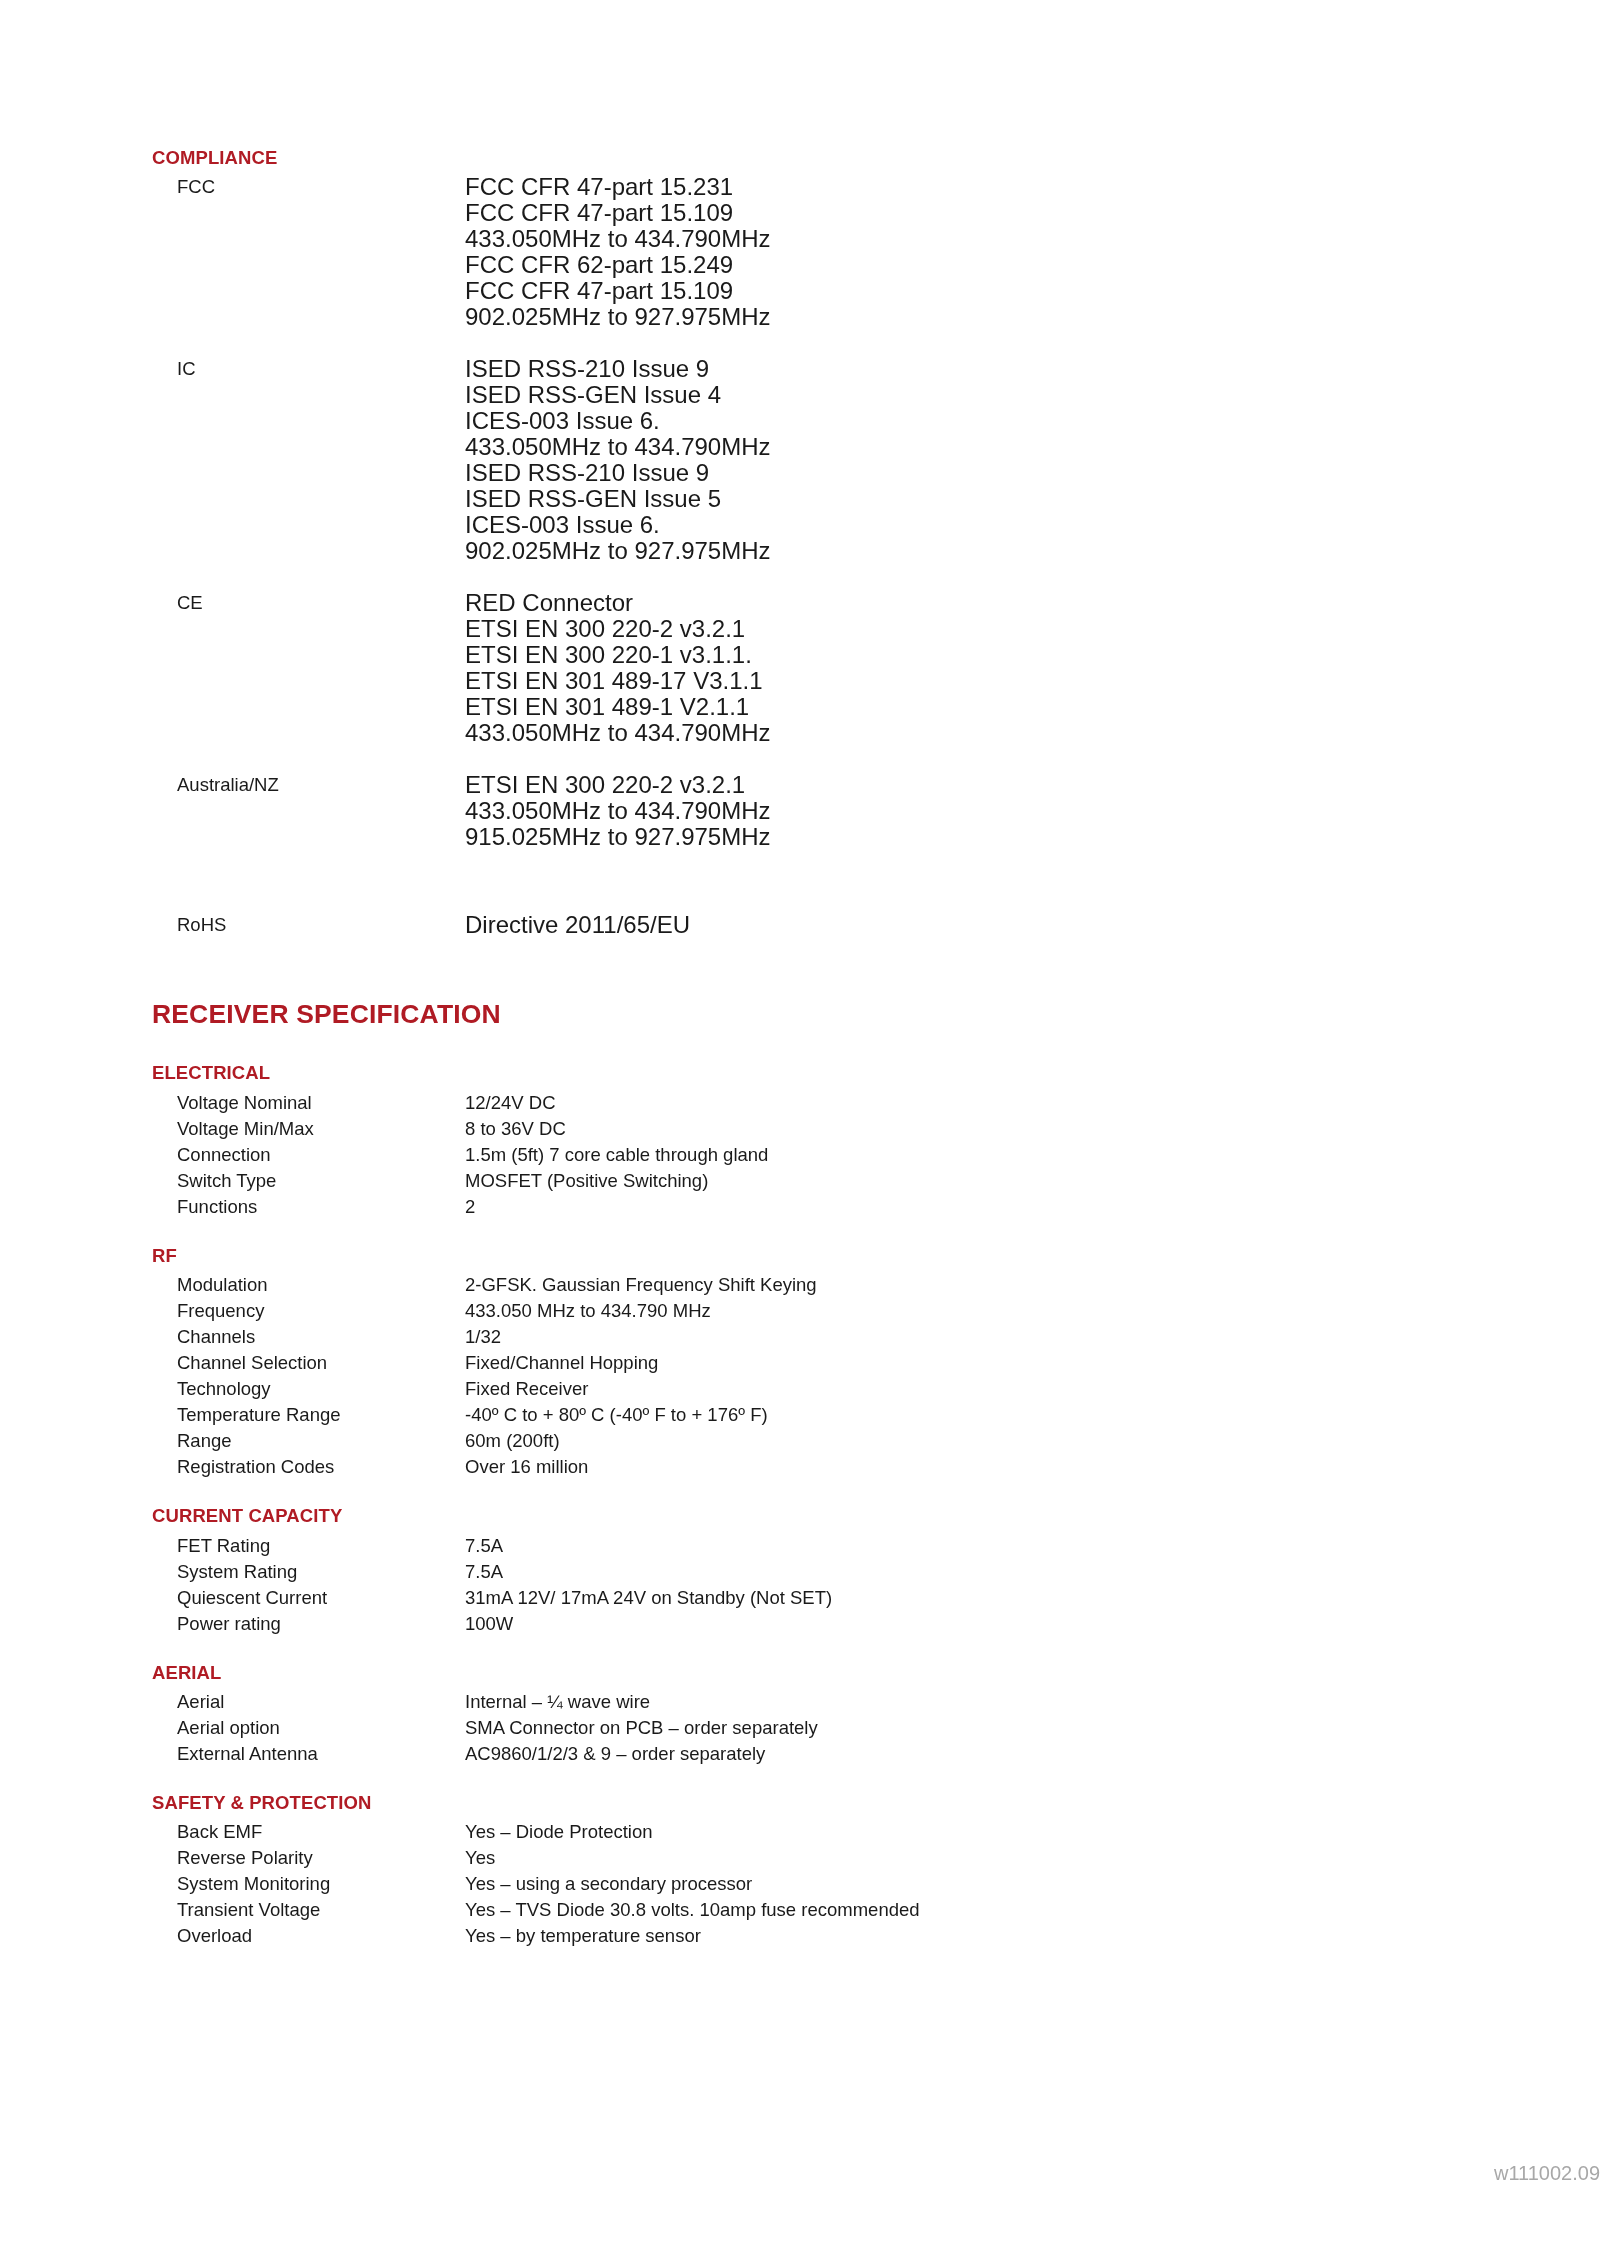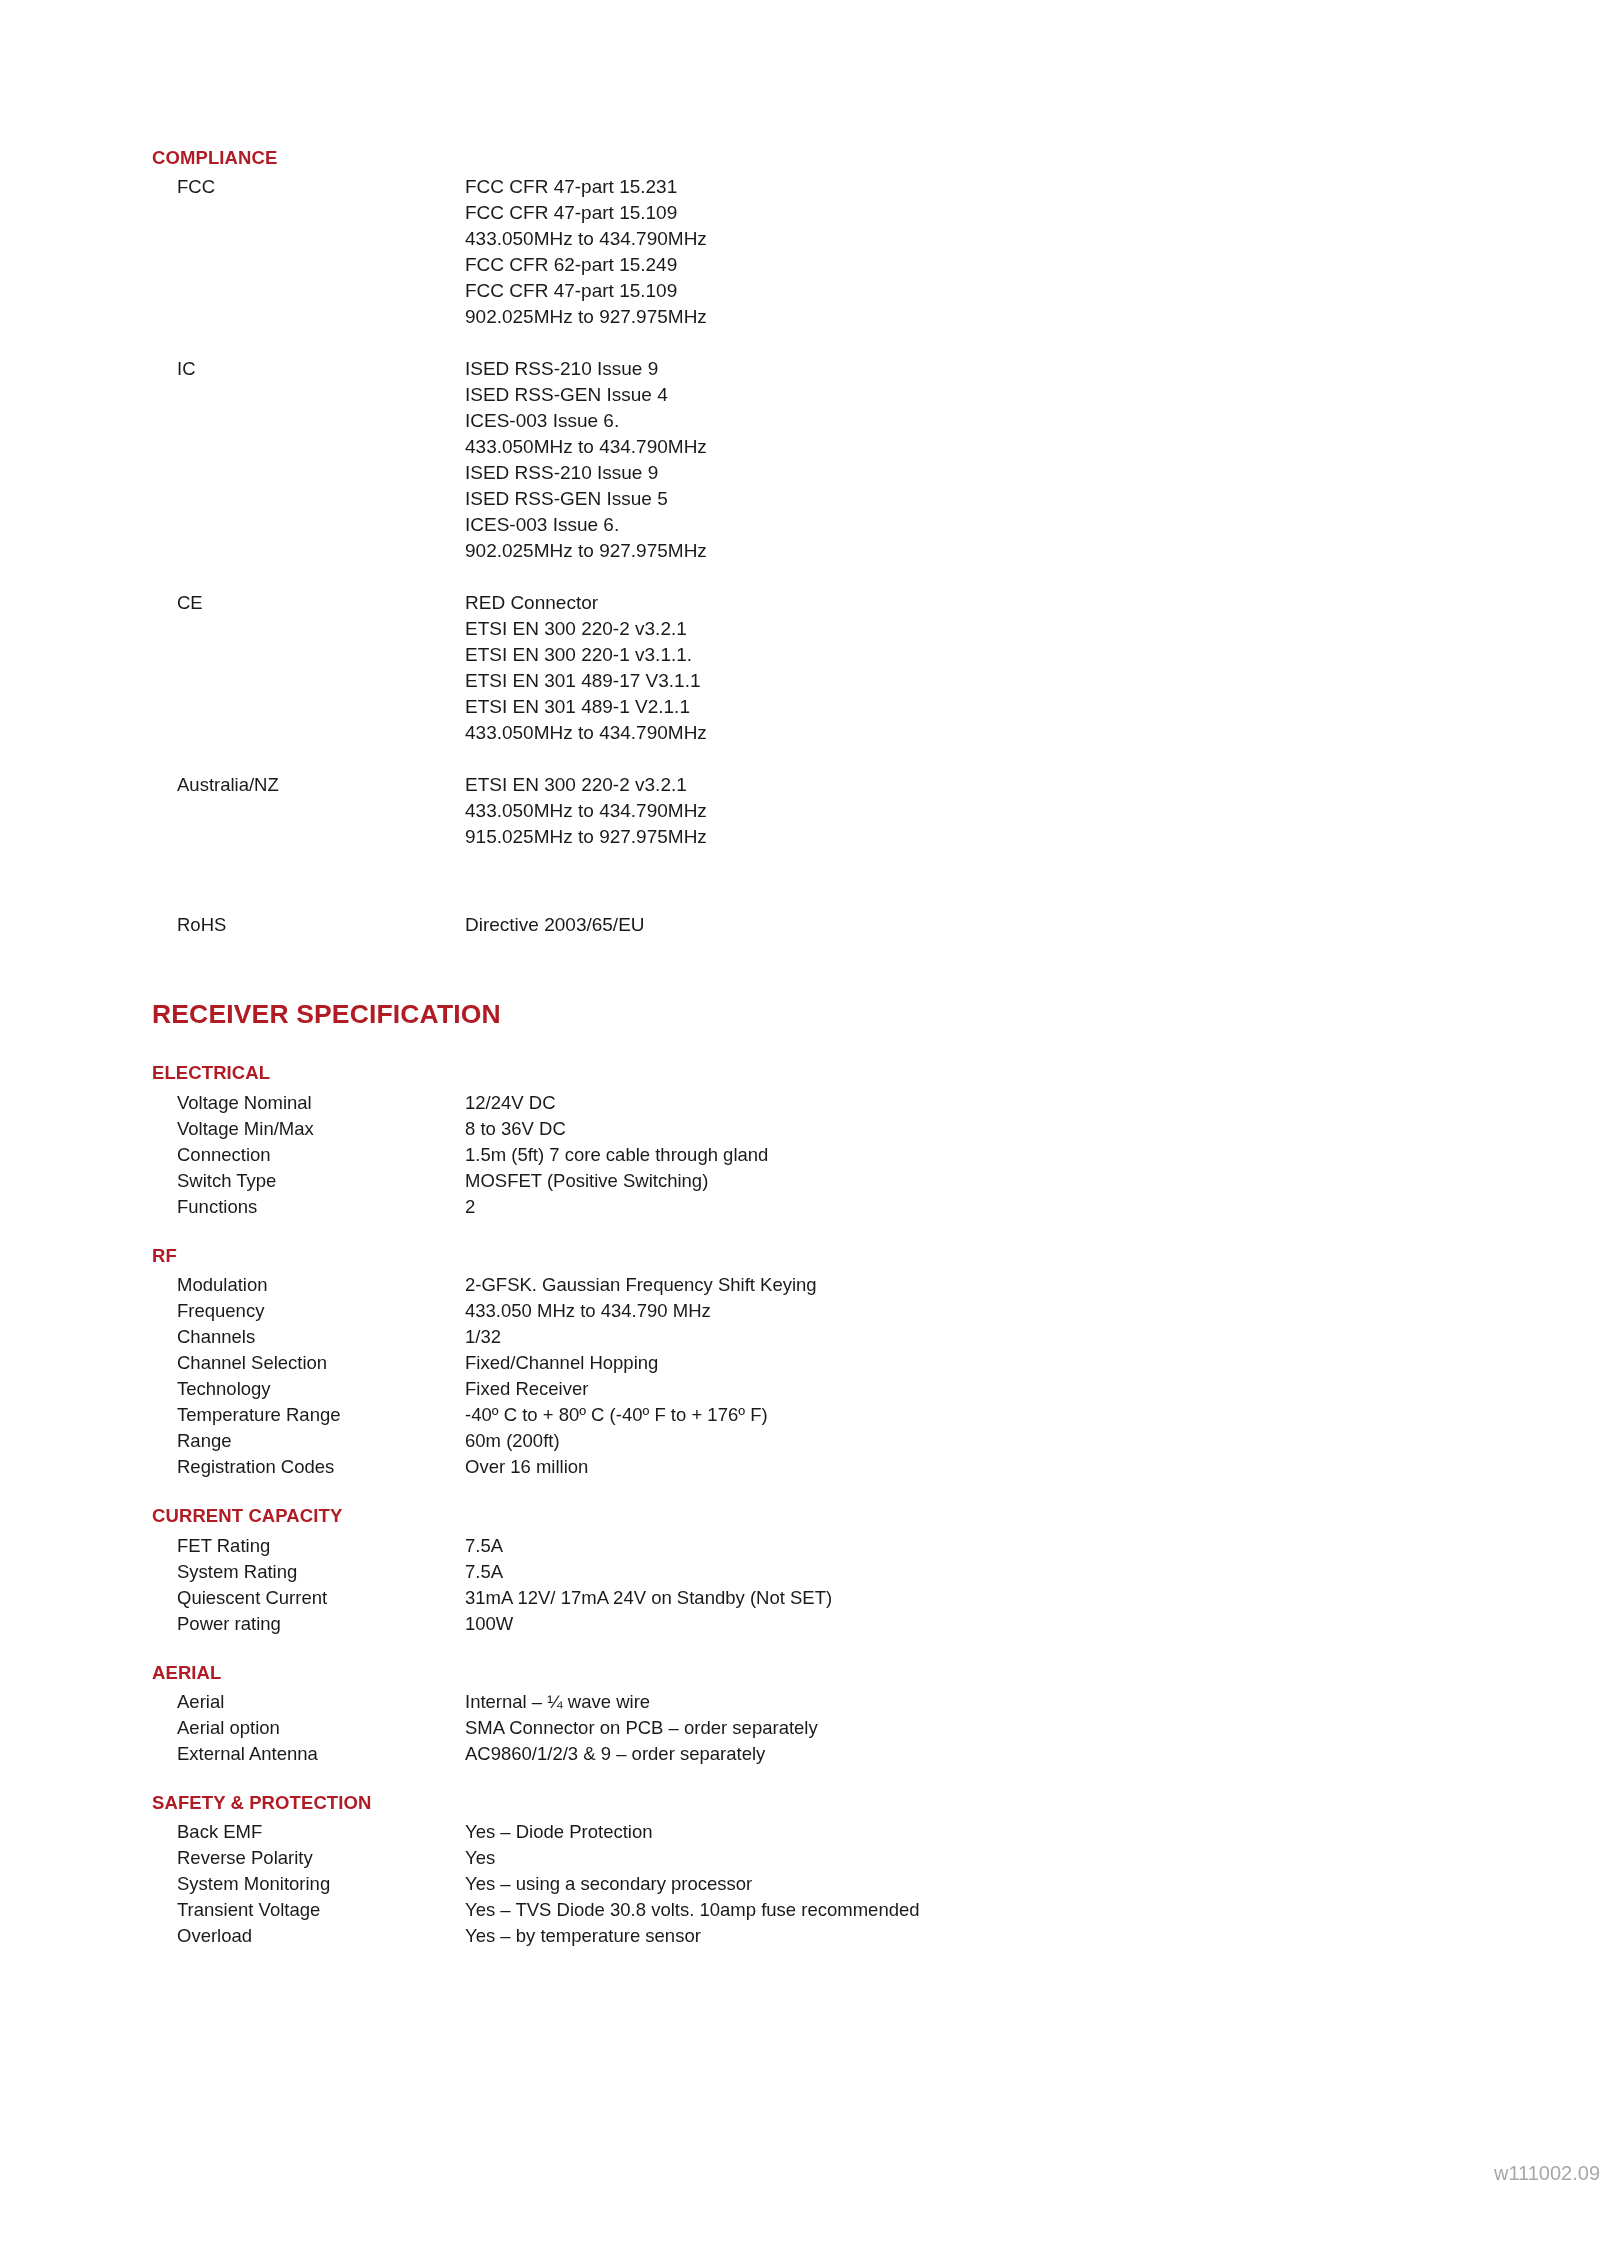--- a/index.html
+++ b/index.html
@@ -55,21 +55,21 @@
     flex: 0 0 288px;
     white-space: nowrap;
     margin-left: 25px;
   }
   .row .value {
     flex: 1 1 auto;
     white-space: nowrap;
   }
   .vlines .value-line {
     line-height: 26px;
-    font-size: 19px;
+    font-size: 24px;
     white-space: nowrap;
   }
   .vstack {
     flex: 1 1 auto;
   }
 
   .gap-6 { height: 6px; }
   .gap-26 { height: 26px; }
   .gap-34 { height: 34px; }
   .gap-62 { height: 62px; }
@@ -147,21 +147,21 @@
         <div class="value-line">433.050MHz to 434.790MHz</div>
         <div class="value-line">915.025MHz to 927.975MHz</div>
       </div>
     </div>
 
     <div class="gap-62"></div>
 
     <div class="row">
       <div class="label">RoHS</div>
       <div class="vstack vlines">
-        <div class="value-line">Directive 2003/65/EU</div>
+        <div class="value-line">Directive 2011/65/EU</div>
       </div>
     </div>
 
     <div class="gap-62"></div>
 
     <div class="h-major">RECEIVER SPECIFICATION</div>
 
     <div class="gap-34"></div>
 
     <div class="h-minor">ELECTRICAL</div>

